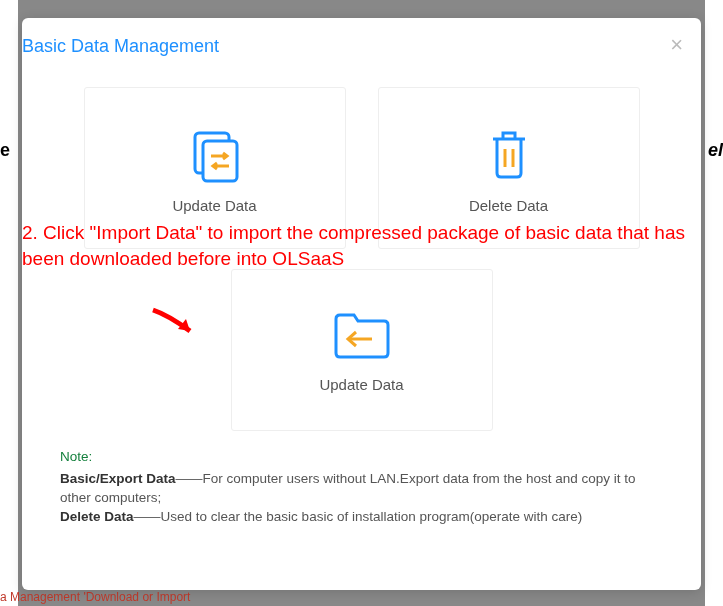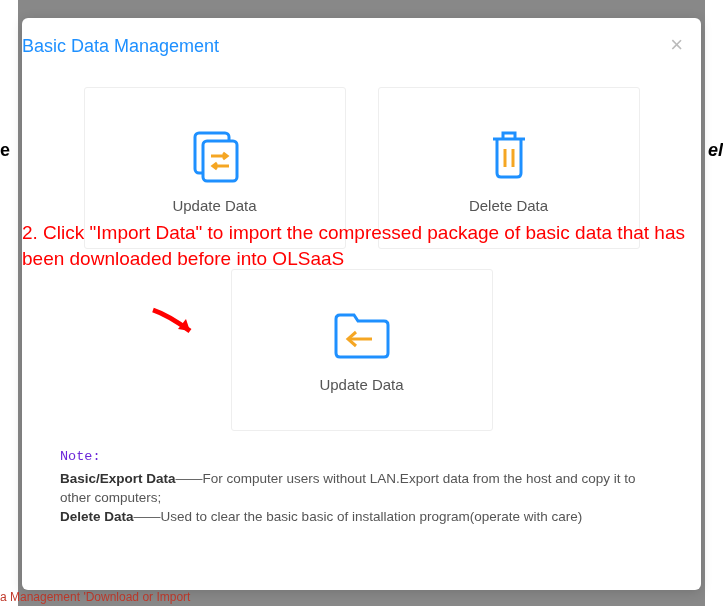--- a/index.html
+++ b/index.html
@@ -9,21 +9,21 @@
   .bg-bottom{position:absolute;left:0;bottom:2px;font-size:12px;color:#c0392b;}
   .modal{position:absolute;left:22px;top:18px;width:679px;height:572px;background:#fff;border-radius:6px;box-shadow:0 2px 12px rgba(0,0,0,.15);}
   .modal-title{text-align:left;color:#1E90FF;font-size:18px;margin-top:18px;font-weight:normal;}
   .close-x{position:absolute;right:18px;top:16px;color:#bbb;font-size:22px;cursor:pointer;line-height:1;}
   .tiles{display:flex;flex-wrap:wrap;justify-content:center;gap:0 32px;margin:30px 50px 0 50px;}
   .tile{width:260px;height:160px;border:1px solid #eee;margin-bottom:20px;display:flex;flex-direction:column;align-items:center;justify-content:center;border-radius:3px;cursor:pointer;}
   .tile-label{margin-top:14px;color:#555;font-size:15px;}
   .annot{position:absolute;color:#ff0000;font-size:19px;line-height:1.35;font-weight:normal;left:22px;top:220px;right:22px;}
   .arrow{position:absolute;left:148px;top:305px;}
   .notes{position:absolute;left:38px;right:38px;top:430px;font-size:13.5px;color:#555;line-height:1.4;}
-  .notes .hdr{color:#6d28d9;margin-bottom:3px;font-family:Liberation Mono, monospace;}
+  .notes .hdr{color:#15803d;margin-bottom:3px;}
   .notes b{color:#333;}
 </style>
 </head>
 <body>
 
 <div class="bg-strip-left"></div>
 <div class="bg-strip-right"></div>
 <div class="bg-letter" style="left:0;top:140px;">e</div>
 <div class="bg-letter" style="right:0;top:140px;font-style:italic;">el</div>
 <div class="bg-bottom">a Management 'Download or Import</div>

